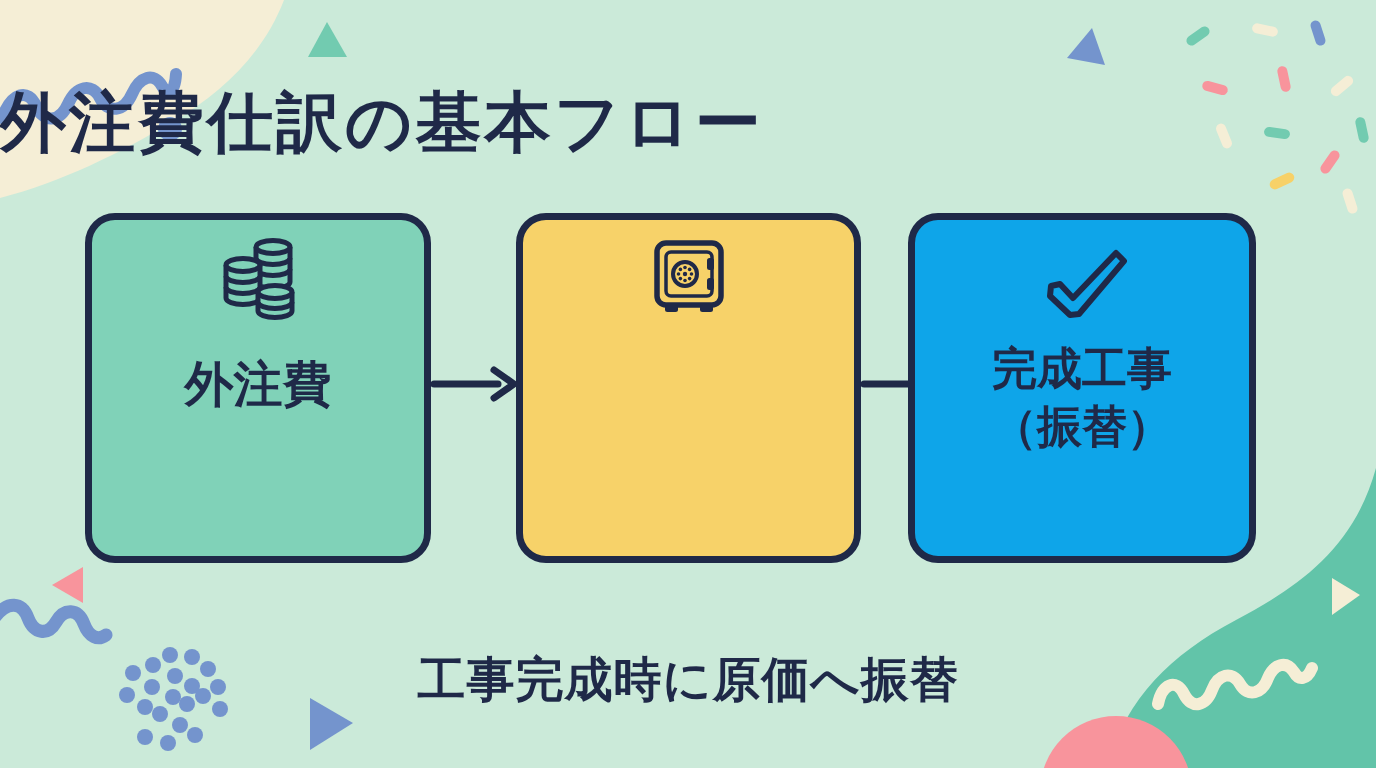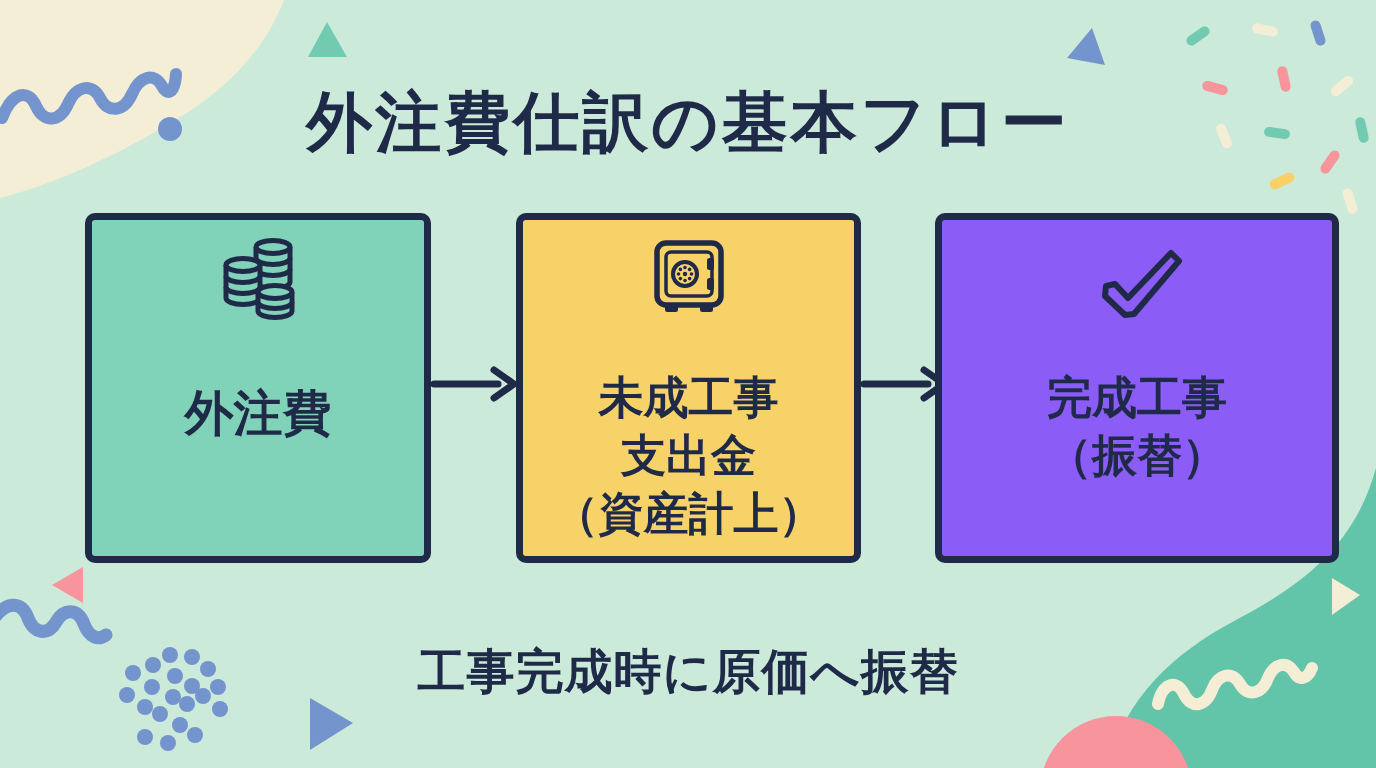--- a/index.html
+++ b/index.html
@@ -5,42 +5,41 @@
   html,body{margin:0;padding:0;}
   body{
     width:1376px;height:768px;overflow:hidden;position:relative;
     background:#cbead9;
     font-family:"DejaVu Sans","Liberation Sans",sans-serif;
   }
   .stage{position:absolute;inset:0;}
   svg.bg{position:absolute;left:0;top:0;width:1376px;height:768px;}
   .title{
     position:absolute;left:0;right:0;top:78px;margin:0;
-    text-align:center;font-size:66px;font-weight:800;letter-spacing:3px;
+    font-size:66px;font-weight:800;letter-spacing:3px;
     color:#1f2948;
   }
   .flow-box{
     position:absolute;top:213px;height:350px;box-sizing:border-box;
-    border:7px solid #1f2948;border-radius:10px;
+    border:7px solid #1f2948;border-radius:30px;
     display:flex;flex-direction:column;align-items:center;
     padding-top:14px;
-    gap:29px;
   }
   .box-1{left:85px;width:346px;background:#80d2b8;}
   .box-2{left:516px;width:345px;background:#f7d269;}
-  .box-3{left:935px;width:404px;background:#8b5cf6;}
+  .box-3{left:908px;width:348px;background:#0ea5e9;}
   .flow-icon{width:90px;height:90px;flex:0 0 auto;}
   .box-label{
     margin-top:24px;text-align:center;color:#1f2948;font-weight:800;
   }
   .box-label .ln{display:block;}
   .box-1 .box-label{font-size:49px;line-height:66px;margin-top:28px;}
   .box-2 .box-label,.box-3 .box-label{font-size:45px;line-height:58px;margin-top:16px;}
   .caption{
-    position:absolute;left:0;right:0;top:636px;margin:4px;
+    position:absolute;left:0;right:0;top:636px;margin:12px;
     text-align:center;font-size:48px;font-weight:800;letter-spacing:1px;
     color:#1f2948;
   }
 </style>
 </head>
 <body>
 
 <div class="stage">
 
   <svg class="bg" viewBox="0 0 1376 768">
@@ -155,25 +154,20 @@
         <circle cx="36.4" cy="35.4" r="1.8"></circle>
           <circle cx="45.6" cy="35.4" r="1.8"></circle>
         <circle cx="36.4" cy="44.6" r="1.8"></circle>
           <circle cx="45.6" cy="44.6" r="1.8"></circle>
         <rect x="63" y="24" width="7" height="12" rx="2.5"></rect>
         <rect x="63" y="44" width="7" height="12" rx="2.5"></rect>
         <rect x="21" y="71" width="13" height="7" rx="2.5"></rect>
         <rect x="56" y="71" width="13" height="7" rx="2.5"></rect>
       </g>
     </svg>
-    <div class="box-label">
-      <span class="ln">未成工事</span>
-      <span class="ln">支出金</span>
-      <span class="ln">（資産計上）</span>
-    </div>
   </div>
 
   <div class="flow-box box-3">
     <svg class="flow-icon" viewBox="0 0 90 90">
       <path d="M14,52 L13,62 L33,81 L42,80 L87,27 L79,19 L36,64 L23,50 Z" fill="none" stroke="#1f2948" stroke-width="6" stroke-linejoin="round"></path>
     </svg>
     <div class="box-label">
       <span class="ln">完成工事</span>
       <span class="ln">（振替）</span>
     </div>

